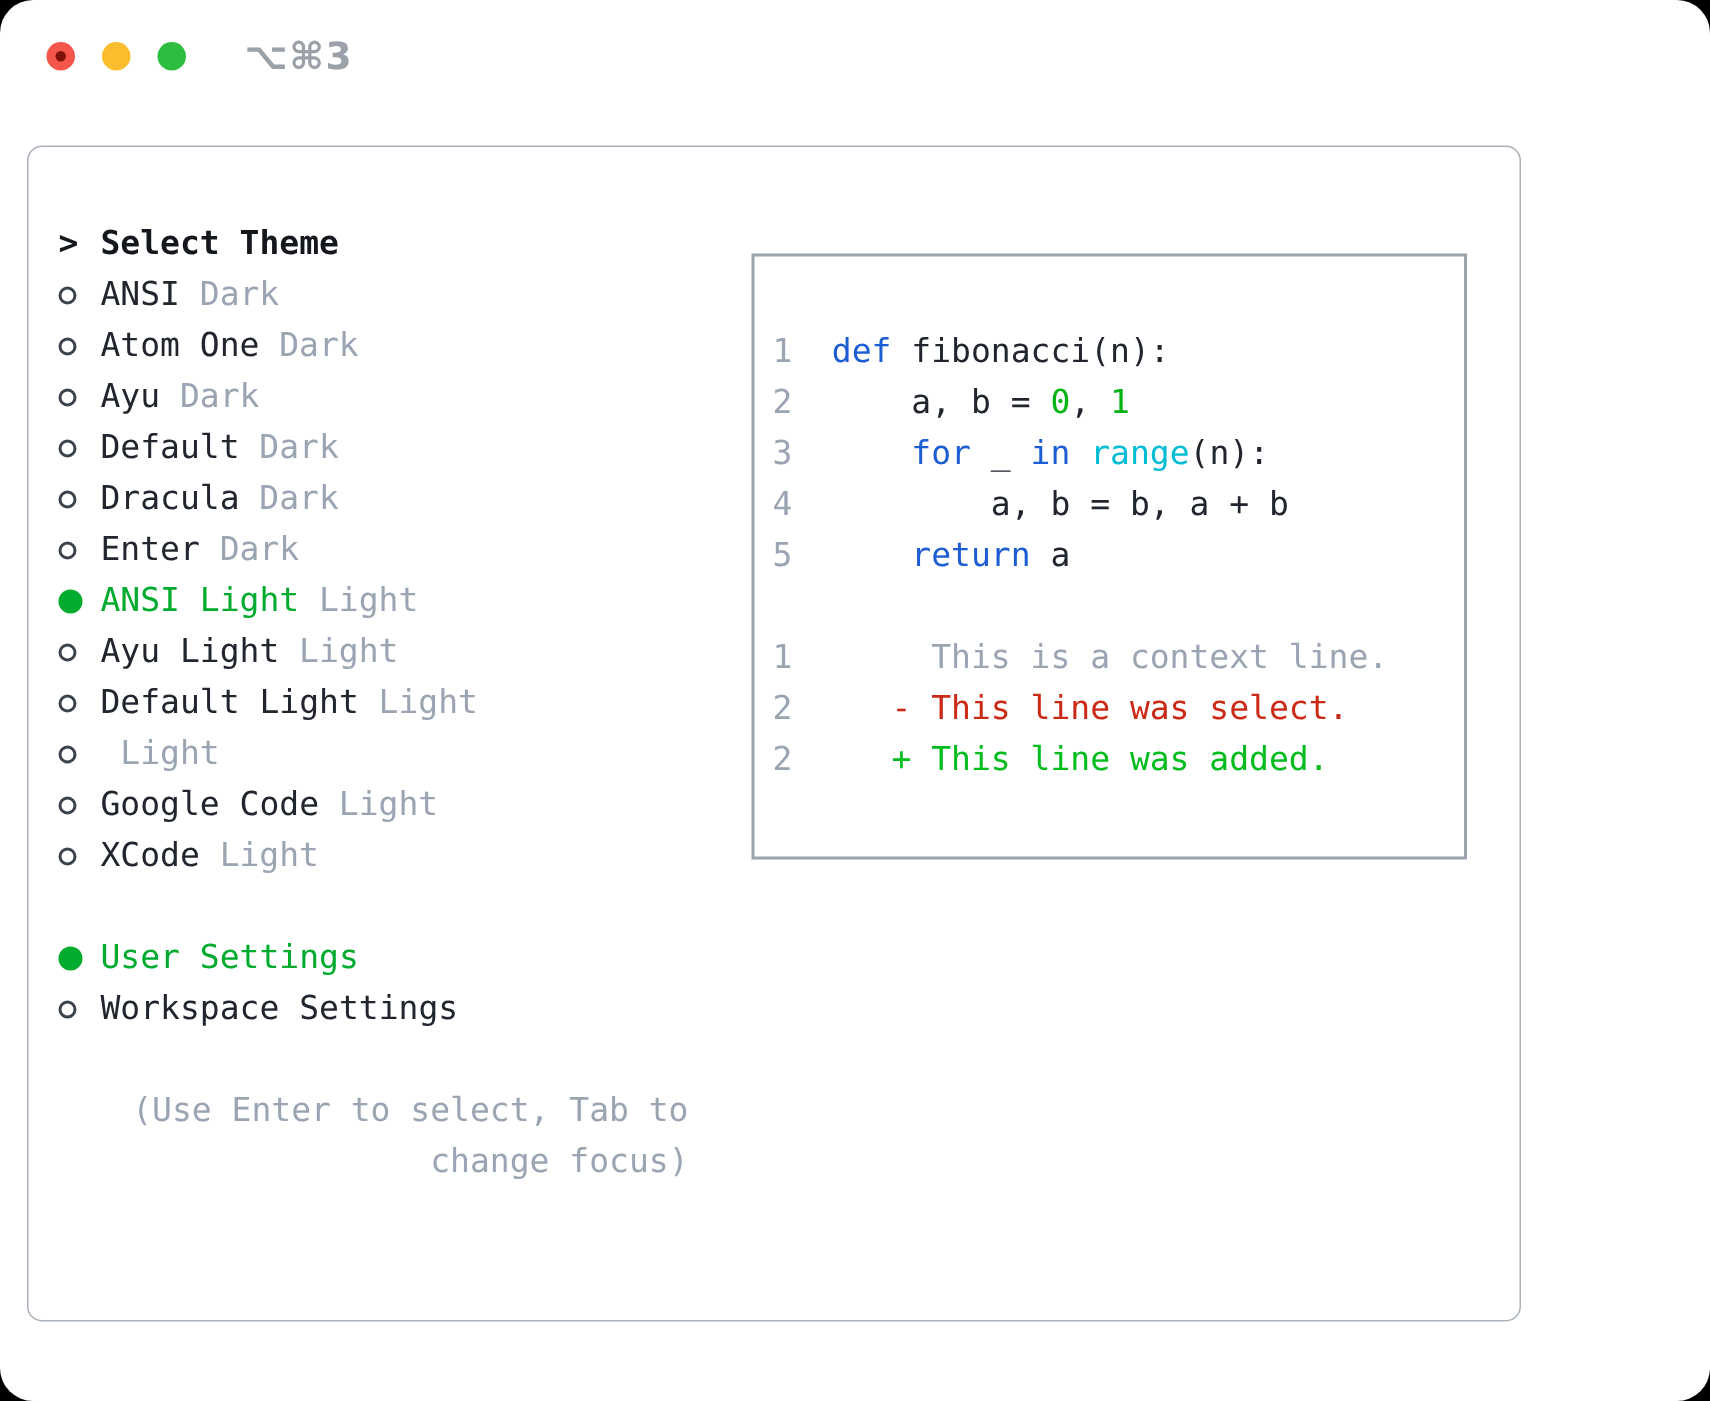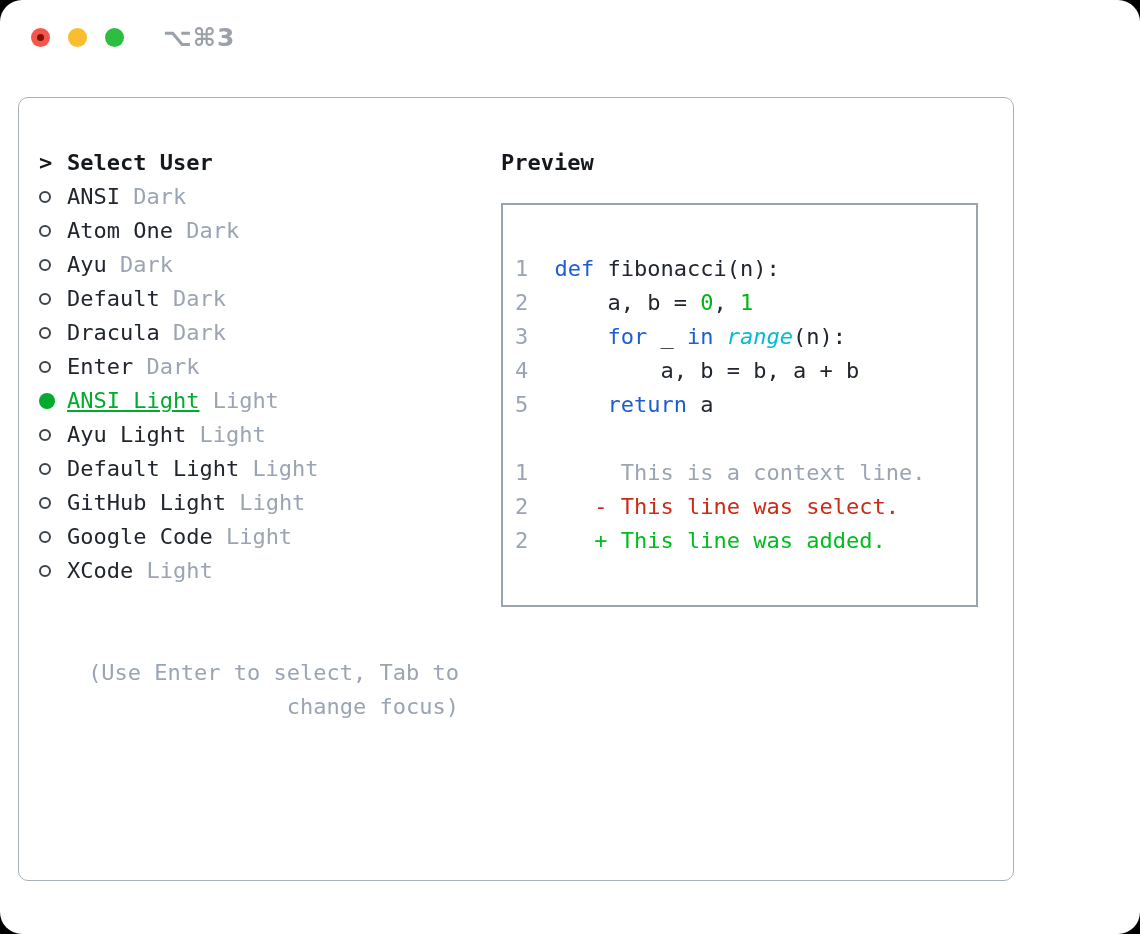--- a/index.html
+++ b/index.html
@@ -39,36 +39,36 @@
   }
   .left{width:430px;flex:0 0 430px;}
   .right{flex:1;padding-left:32px;}
   .row{display:flex;align-items:center;height:34px;white-space:pre;}
   .bullet-cell{width:28px;flex:0 0 28px;display:flex;align-items:center;}
   .ring{width:12px;height:12px;border:2px solid #3c434c;border-radius:50%;}
   .dot{width:16px;height:16px;background:var(--selection-green);border-radius:50%;}
   .hdr{font-weight:bold;color:#14181d;}
   .prefix{font-weight:bold;color:#14181d;}
   .name{color:var(--text-dark);}
-  .name.green{color:var(--selection-green);text-decoration:underline;}
+  .name.green{color:var(--selection-green);}
   .variant{color:var(--muted-gray);margin-left:13.2px;}
   .spacer{height:34px;}
   .indent{padding-left:28px;}
   .hint{color:var(--muted-gray);white-space:normal;width:420px;line-height:34px;text-align:right;}
   
   .pv-hdr{font-weight:bold;color:#14181d;height:34px;line-height:34px;}
   .pv-box{
     width:477px;margin-top:23px;border:2px solid var(--box-border);
     padding:47px 0 47px 12px;background:#fff;
   }
   .code-line{display:flex;height:34px;line-height:34px;white-space:pre;}
   .ln{color:var(--muted-gray);width:13.2px;flex:0 0 13.2px;margin-right:26.4px;}
   .c-fg{color:var(--text-dark);}
   .c-kw{color:var(--keyword-blue);}
-  .c-builtin{color:var(--builtin-cyan);font-style:italic;}
+  .c-builtin{color:var(--builtin-cyan);}
   .c-num{color:var(--number-green);}
   .c-ctx{color:var(--muted-gray);}
   .c-del{color:var(--deleted-red);}
   .c-add{color:var(--added-green);}
 </style>
 </head>
 <body>
 
 <div class="window">
 
@@ -77,49 +77,52 @@
     <span class="tl yellow"></span>
     <span class="tl green"></span>
     <span class="wtitle">⌥⌘3</span>
   </div>
 
   <div class="panel">
 
     <div class="left">
       <div class="row">
         <span class="bullet-cell prefix">&gt;</span>
-        <span class="hdr">Select User</span>
+        <span class="hdr">Select Theme</span>
       </div>
 
       <div id="theme-items">
           <div class="row"><span class="bullet-cell"><span class="ring"></span></span><span class="name">ANSI</span><span class="variant">Dark</span></div>
           <div class="row"><span class="bullet-cell"><span class="ring"></span></span><span class="name">Atom One</span><span class="variant">Dark</span></div>
           <div class="row"><span class="bullet-cell"><span class="ring"></span></span><span class="name">Ayu</span><span class="variant">Dark</span></div>
           <div class="row"><span class="bullet-cell"><span class="ring"></span></span><span class="name">Default</span><span class="variant">Dark</span></div>
           <div class="row"><span class="bullet-cell"><span class="ring"></span></span><span class="name">Dracula</span><span class="variant">Dark</span></div>
           <div class="row"><span class="bullet-cell"><span class="ring"></span></span><span class="name">Enter</span><span class="variant">Dark</span></div>
           <div class="row"><span class="bullet-cell"><span class="dot"></span></span><span class="name green">ANSI Light</span><span class="variant">Light</span></div>
           <div class="row"><span class="bullet-cell"><span class="ring"></span></span><span class="name">Ayu Light</span><span class="variant">Light</span></div>
           <div class="row"><span class="bullet-cell"><span class="ring"></span></span><span class="name">Default Light</span><span class="variant">Light</span></div>
-          <div class="row"><span class="bullet-cell"><span class="ring"></span></span><span class="name">GitHub Light</span><span class="variant">Light</span></div>
+          <div class="row"><span class="bullet-cell"><span class="ring"></span></span><span class="variant">Light</span></div>
           <div class="row"><span class="bullet-cell"><span class="ring"></span></span><span class="name">Google Code</span><span class="variant">Light</span></div>
           <div class="row"><span class="bullet-cell"><span class="ring"></span></span><span class="name">XCode</span><span class="variant">Light</span></div>
         </div>
 
       <div class="spacer"></div>
 
 
+      <div id="apply-items">
+          <div class="row"><span class="bullet-cell"><span class="dot"></span></span><span class="name green">User Settings</span></div>
+          <div class="row"><span class="bullet-cell"><span class="ring"></span></span><span class="name">Workspace Settings</span></div>
+        </div>
 
       <div class="spacer"></div>
 
       <div class="hint">(Use Enter to select, Tab to change focus)</div>
     </div>
 
     <div class="right">
-      <div class="pv-hdr">Preview</div>
       <div class="pv-box">
         <div id="code">
             <div class="code-line"><span class="ln">1</span><span class="c-kw">def</span><span class="c-fg"> fibonacci(n):</span></div>
             <div class="code-line"><span class="ln">2</span><span class="c-fg">    a, b = </span><span class="c-num">0</span><span class="c-fg">, </span><span class="c-num">1</span></div>
             <div class="code-line"><span class="ln">3</span><span class="c-fg">    </span><span class="c-kw">for</span><span class="c-fg"> _ </span><span class="c-kw">in</span><span class="c-fg"> </span><span class="c-builtin">range</span><span class="c-fg">(n):</span></div>
             <div class="code-line"><span class="ln">4</span><span class="c-fg">        a, b = b, a + b</span></div>
             <div class="code-line"><span class="ln">5</span><span class="c-fg">    </span><span class="c-kw">return</span><span class="c-fg"> a</span></div>
             <div class="code-line"><span class="ln"></span></div>
             <div class="code-line"><span class="ln">1</span><span class="c-ctx">     This is a context line.</span></div>
             <div class="code-line"><span class="ln">2</span><span class="c-del">   - This line was select.</span></div>

